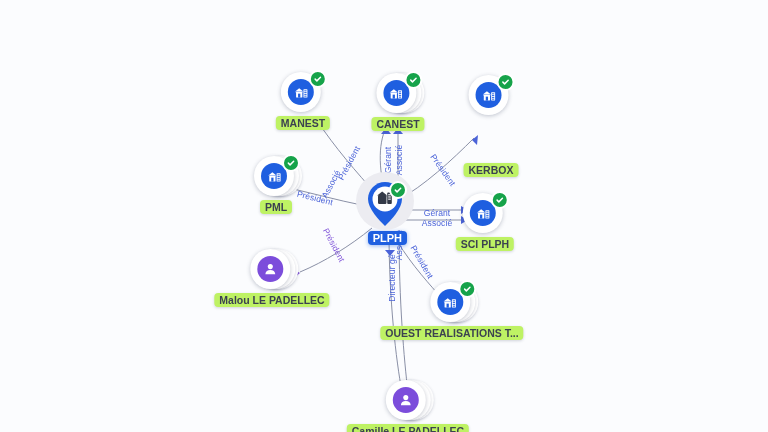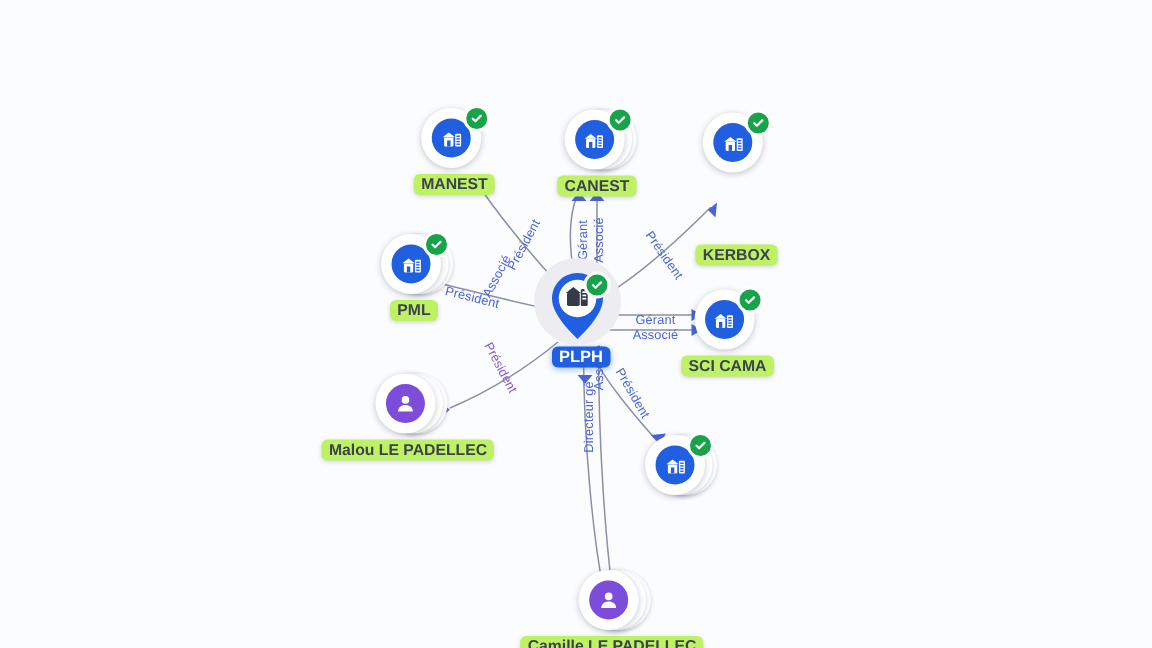--- a/index.html
+++ b/index.html
@@ -248,21 +248,21 @@
                 </g>
               </svg>
             </div>
           </div>
           <div class="badge">
             <svg viewBox="0 0 12 12">
               <path d="M2 6.2 L4.6 8.8 L10 3.4" stroke="#fff" stroke-width="2.2" fill="none" stroke-linecap="round" stroke-linejoin="round"></path>
             </svg>
           </div>
         </div>
-        <div class="label">SCI CAMA</div>
+        <div class="label">SCI PLPH</div>
       </div>
       <div class="node" style="left: 272px; top: 277px;">
         <div class="disc-wrap">
           <div class="stack s1"></div>
           <div class="stack s2"></div>
           <div class="disc">
             <div class="ico person">
               <svg viewBox="0 0 24 24" width="16" height="16" fill="#ffffff">
                 <circle cx="12" cy="8.4" r="3.8"></circle>
                 <path d="M4.6 20c0-4.1 3.3-6.4 7.4-6.4S19.4 15.9 19.4 20z"></path>
@@ -295,20 +295,21 @@
                 </g>
               </svg>
             </div>
           </div>
           <div class="badge">
             <svg viewBox="0 0 12 12">
               <path d="M2 6.2 L4.6 8.8 L10 3.4" stroke="#fff" stroke-width="2.2" fill="none" stroke-linecap="round" stroke-linejoin="round"></path>
             </svg>
           </div>
         </div>
+        <div class="label">OUEST REALISATIONS T...</div>
       </div>
       <div class="node" style="left: 408px; top: 408px;">
         <div class="disc-wrap">
           <div class="stack s1"></div>
           <div class="stack s2"></div>
           <div class="disc">
             <div class="ico person">
               <svg viewBox="0 0 24 24" width="16" height="16" fill="#ffffff">
                 <circle cx="12" cy="8.4" r="3.8"></circle>
                 <path d="M4.6 20c0-4.1 3.3-6.4 7.4-6.4S19.4 15.9 19.4 20z"></path>

